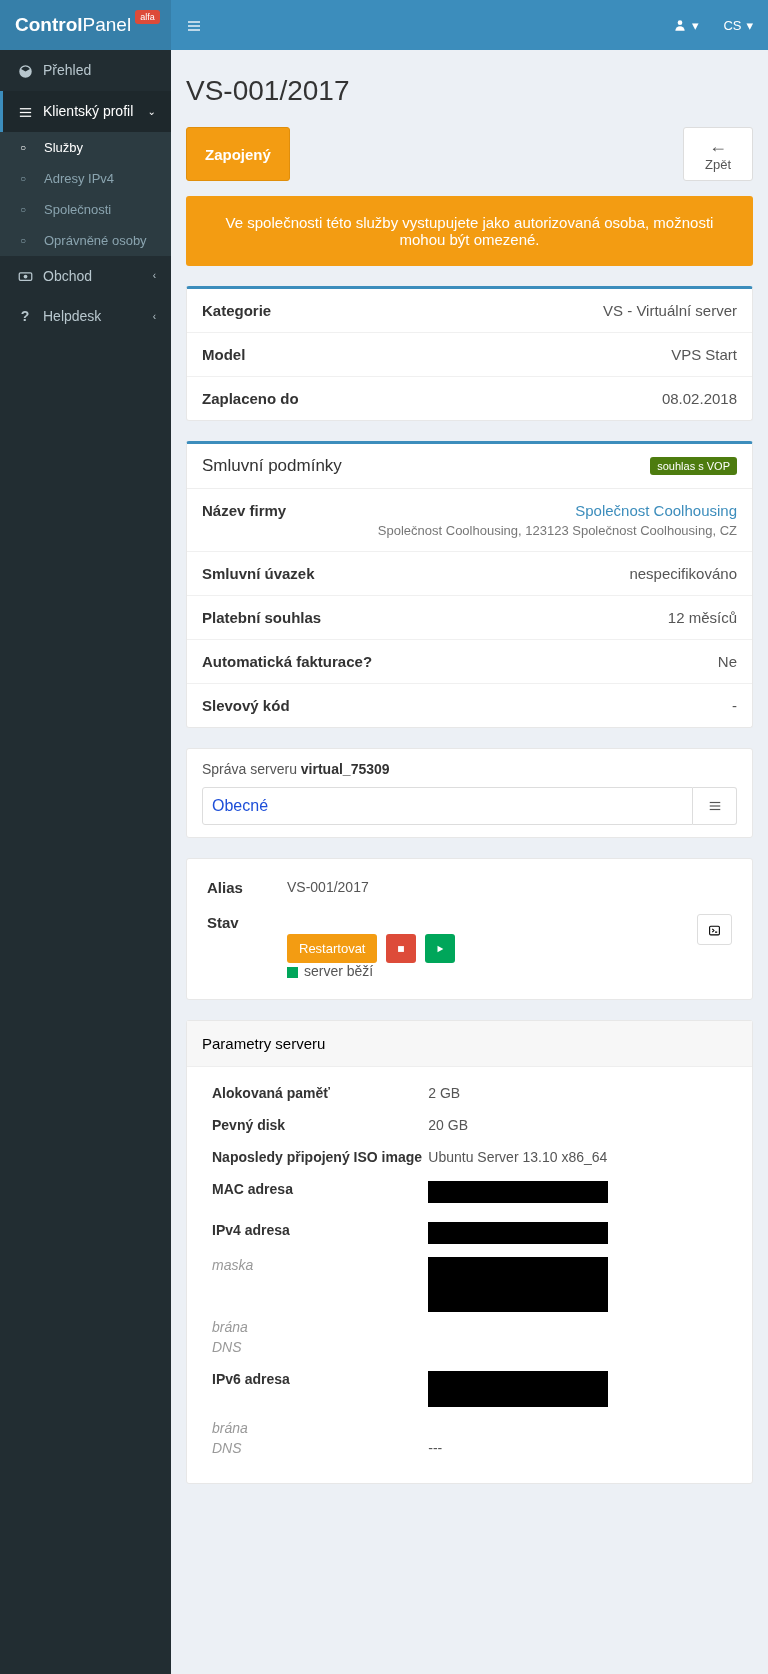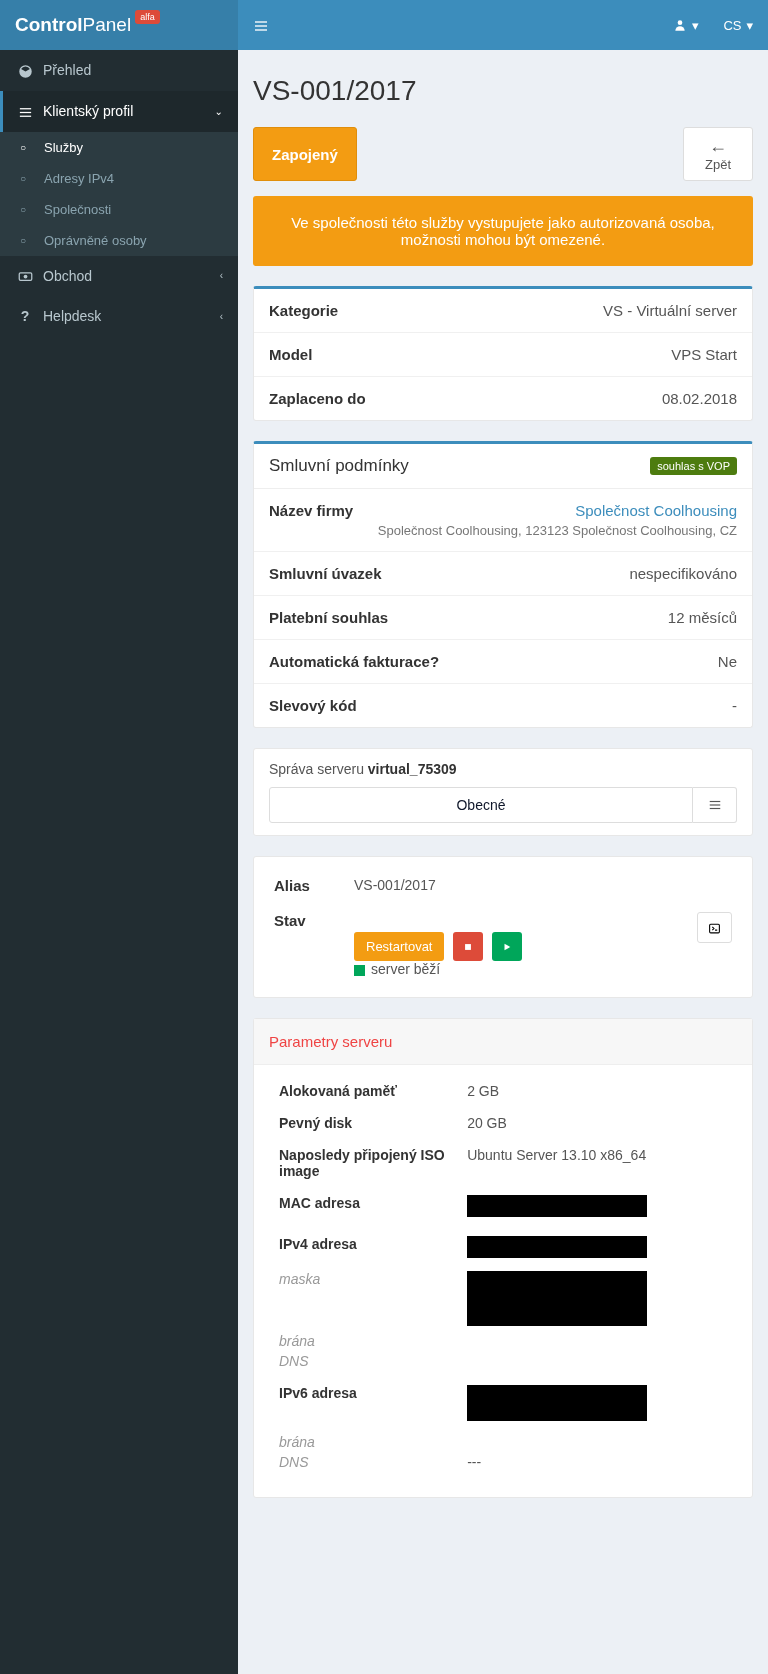--- a/index.html
+++ b/index.html
@@ -1,20 +1,20 @@
 <!DOCTYPE html>
 <html><head>
 <meta charset="utf-8">
 <style>
 * { box-sizing: border-box; margin: 0; padding: 0; }
 body { font-family: "Helvetica Neue", Helvetica, Arial, sans-serif; font-size: 14px; color: #555; background: #ecf0f5; }
 .wrapper { display: flex; min-height: 100vh; }
 
 
-.sidebar { width: 238px; background: #222d32; color: #b8c7ce; flex-shrink: 0; }
+.sidebar { width: 171px; background: #222d32; color: #b8c7ce; flex-shrink: 0; }
 .logo { background: #367fa9; color: #fff; height: 50px; display: flex; align-items: center; padding: 0 15px; font-size: 19px; font-weight: 300; }
 .logo b { font-weight: 700; }
 .badge-alfa { background: #dd4b39; color: #fff; font-size: 9px; padding: 2px 5px; border-radius: 3px; margin-left: 4px; position: relative; top: -8px; }
 .nav { list-style: none; }
 .nav li { position: relative; }
 .nav > li > a { display: flex; align-items: center; padding: 12px 15px; color: #b8c7ce; text-decoration: none; font-size: 14px; }
 .nav > li.active > a { background: #1e282c; color: #fff; border-left: 3px solid #3c8dbc; padding-left: 12px; }
 .nav > li.open > a { background: #1e282c; color: #fff; }
 .nav .icon { width: 20px; text-align: center; margin-right: 8px; }
 .nav .caret-right { margin-left: auto; font-size: 10px; }
@@ -52,36 +52,36 @@
 .info-row:last-child { border-bottom: none; }
 .info-label { font-weight: 700; color: #333; flex: 0 0 45%; font-size: 15px; }
 .info-value { flex: 1; text-align: right; color: #555; font-size: 15px; }
 .info-value a { color: #3c8dbc; text-decoration: none; }
 .info-sub { text-align: right; color: #777; font-size: 13px; margin-top: 4px; }
 
 .server-panel { background: #fff; border: 1px solid #e7e7e7; border-radius: 3px; margin-bottom: 20px; padding: 12px 15px; }
 .server-title { color: #555; font-size: 14px; margin-bottom: 10px; }
 .server-title b { color: #333; }
 .tab-row { display: flex; }
-.tab-btn { flex: 1; background: #fff; border: 1px solid #ddd; padding: 9px; text-align: center; cursor: pointer; color: #0f172a; font-size: 14px; border-radius: 3px 0 0 3px; }
+.tab-btn { flex: 1; background: #fff; border: 1px solid #ddd; padding: 9px; text-align: left; cursor: pointer; color: #1d4ed8; font-size: 16px; border-radius: 3px 0 0 3px; }
 .tab-menu { width: 44px; background: #fff; border: 1px solid #ddd; border-left: none; display: flex; align-items: center; justify-content: center; cursor: pointer; border-radius: 0 3px 3px 0; }
 
 .status-panel { background: #fff; border: 1px solid #e7e7e7; border-radius: 3px; margin-bottom: 20px; padding: 20px; }
 .status-row { display: flex; margin-bottom: 18px; align-items: flex-start; }
 .status-row:last-child { margin-bottom: 0; }
 .status-label { font-weight: 700; color: #333; flex: 0 0 80px; font-size: 15px; }
 .status-value { flex: 1; font-size: 14px; }
 .dot-green { display: inline-block; width: 11px; height: 11px; background: #00a65a; margin-right: 6px; vertical-align: middle; }
 .btn-restart { background: #f39c12; color: #fff; border: none; padding: 7px 12px; border-radius: 3px; cursor: pointer; font-size: 13px; margin-top: 10px; }
 .btn-stop { background: #dd4b39; color: #fff; border: none; padding: 7px 10px; border-radius: 3px; cursor: pointer; margin-left: 5px; }
 .btn-play { background: #00a65a; color: #fff; border: none; padding: 7px 10px; border-radius: 3px; cursor: pointer; margin-left: 5px; }
 .btn-console { margin-left: auto; background: #fff; border: 1px solid #ddd; padding: 7px 10px; border-radius: 3px; cursor: pointer; }
 
 .params-panel { background: #fff; border: 1px solid #e7e7e7; border-radius: 3px; margin-bottom: 20px; padding-bottom: 15px; }
-.params-header { padding: 14px 15px; border-bottom: 1px solid #eee; background: #f7f7f7; font-size: 15px; color: #ef4444; }
+.params-header { padding: 14px 15px; border-bottom: 1px solid #eee; background: #f7f7f7; font-size: 15px; color: #000000; }
 .params-body { padding: 10px 25px; }
 .param-row { display: flex; padding: 8px 0; align-items: flex-start; }
 .param-label { flex: 0 0 42%; font-weight: 700; color: #333; font-size: 14px; }
 .param-label.muted { font-weight: 400; font-style: italic; color: #999; }
 .param-value { flex: 1; color: #555; font-size: 14px; }
 .redacted { background: #000; color: #000; display: inline-block; min-width: 180px; height: 22px; }
 
 svg { display: inline-block; vertical-align: middle; }
 </style>
 </head>

